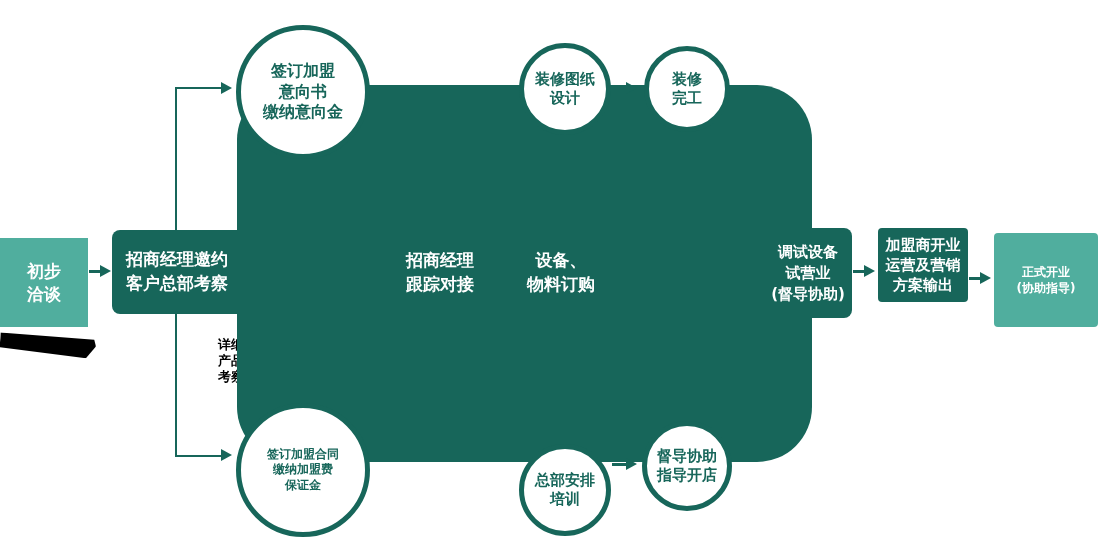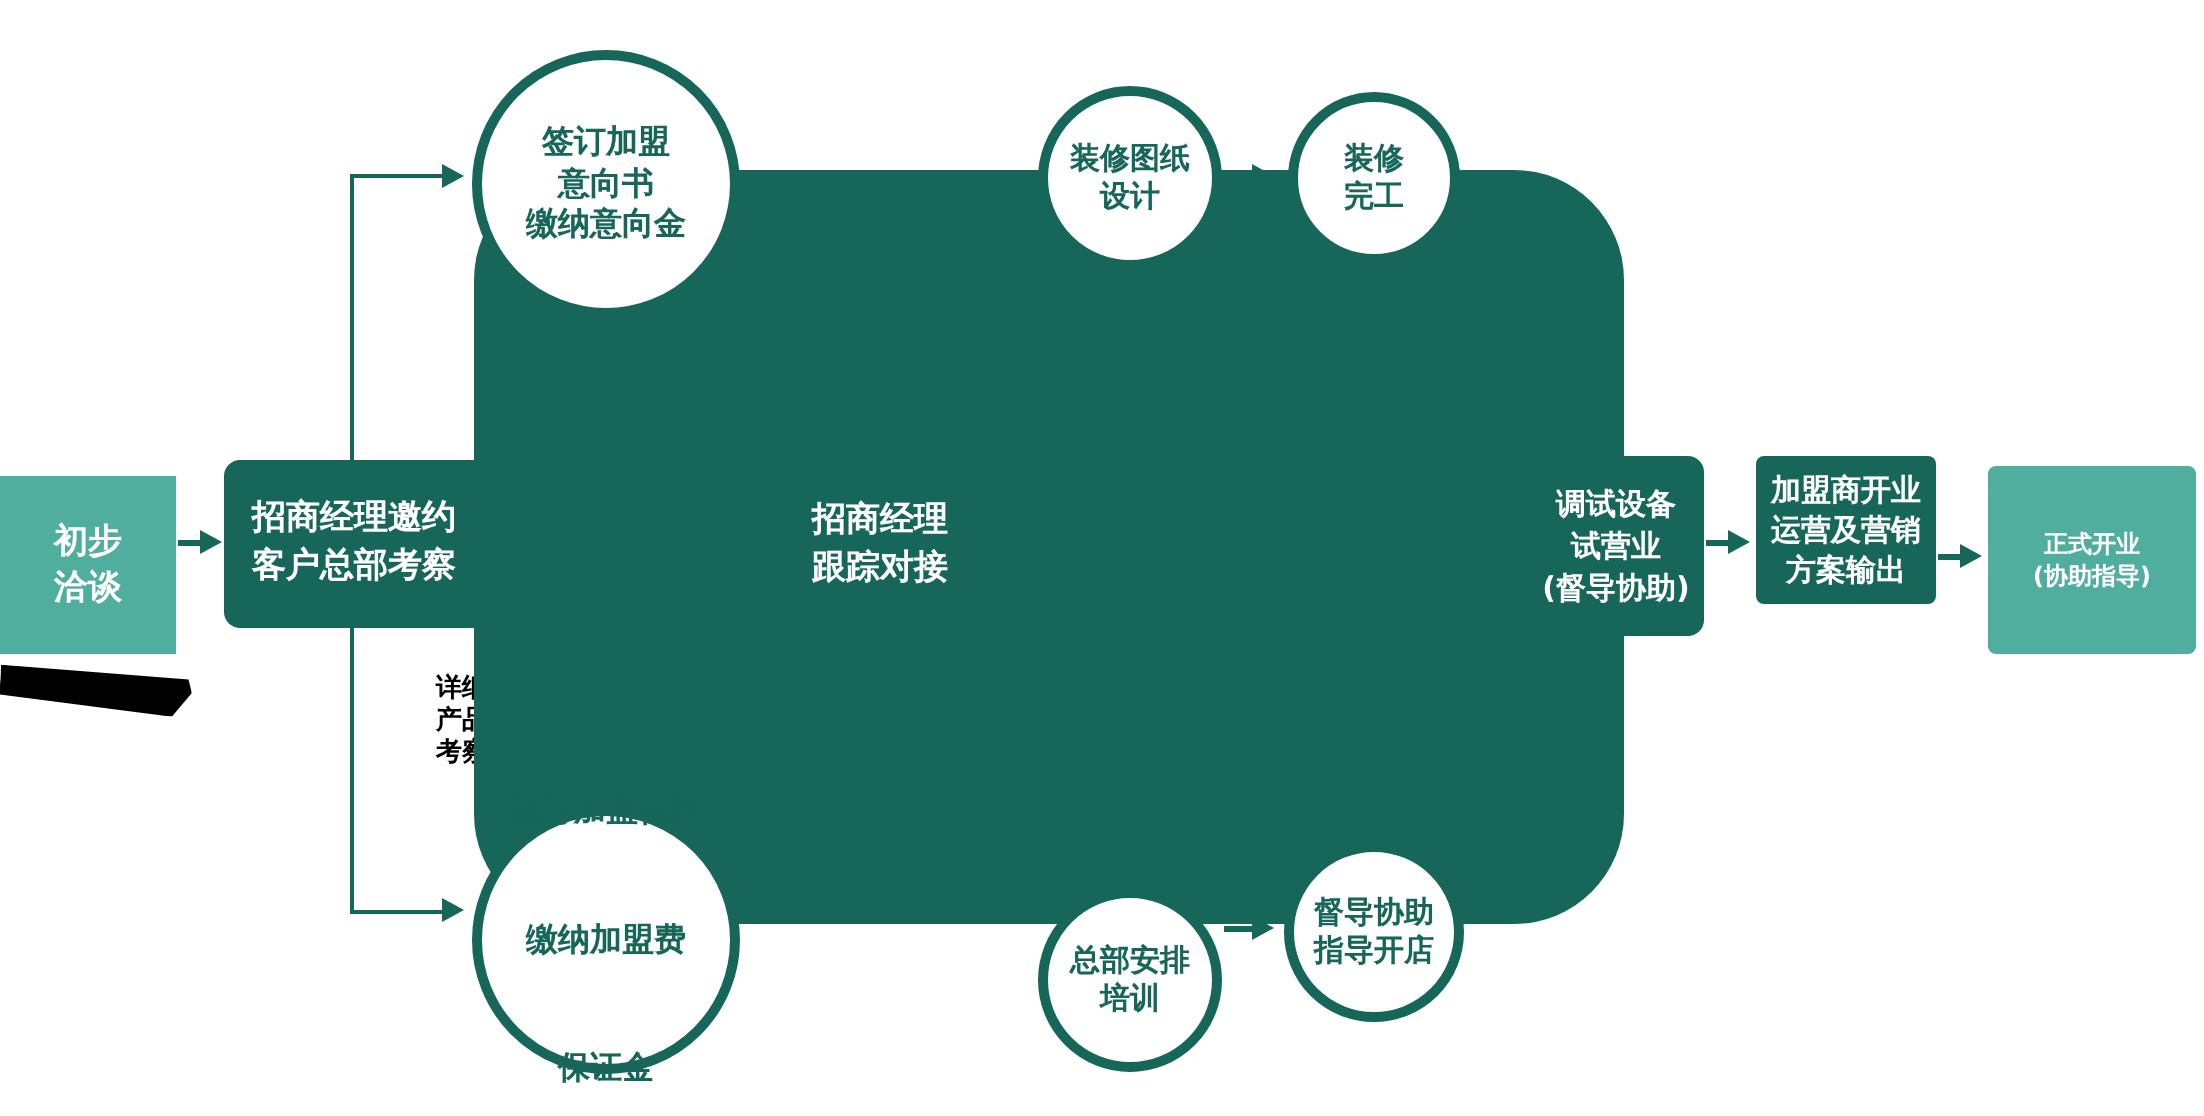--- a/index.html
+++ b/index.html
@@ -83,20 +83,24 @@
   <div class="flow-text z3" style="left:112px;top:230px;width:130px;height:84px;font-size:17px;">
     <span class="ln">招商经理邀约</span>
     <span class="ln">客户总部考察</span>
   </div>
 
   <div class="flow-text z3" style="left:393px;top:246px;width:94px;height:54px;font-size:17px;">
     <span class="ln">招商经理</span>
     <span class="ln">跟踪对接</span>
   </div>
 
+  <div class="flow-text z3" style="left:515px;top:246px;width:92px;height:54px;font-size:17px;">
+    <span class="ln">设备、</span>
+    <span class="ln">物料订购</span>
+  </div>
 
 
   <div class="flow-text z3" style="left:760px;top:228px;width:96px;height:90px;font-size:15px;">
     <span class="ln">调试设备</span>
     <span class="ln">试营业</span>
     <span class="ln">(督导协助)</span>
   </div>
 
   <div class="circle z3" style="left:236px;top:25px;width:134px;height:134px;font-size:16px;">
     <span class="ln">签订加盟</span>
@@ -110,21 +114,21 @@
   </div>
 
   <div class="circle z3" style="left:644px;top:46px;width:86px;height:86px;font-size:15px;">
     <span class="ln">装修</span>
     <span class="ln">完工</span>
   </div>
 
   <div class="shaft z3" style="left:612px;top:87px;width:16px;"></div>
   <div class="ah z3" style="left:626px;top:82px;"></div>
 
-  <div class="circle z3" style="left:236px;top:403px;width:134px;height:134px;font-size:16px;gap:44px;">
+  <div class="circle z3" style="left:236px;top:403px;width:134px;height:134px;font-size:12px;">
     <span class="ln">签订加盟合同</span>
     <span class="ln">缴纳加盟费</span>
     <span class="ln">保证金</span>
   </div>
 
   <div class="circle z3" style="left:519px;top:444px;width:92px;height:92px;font-size:15px;">
     <span class="ln">总部安排</span>
     <span class="ln">培训</span>
   </div>
 

